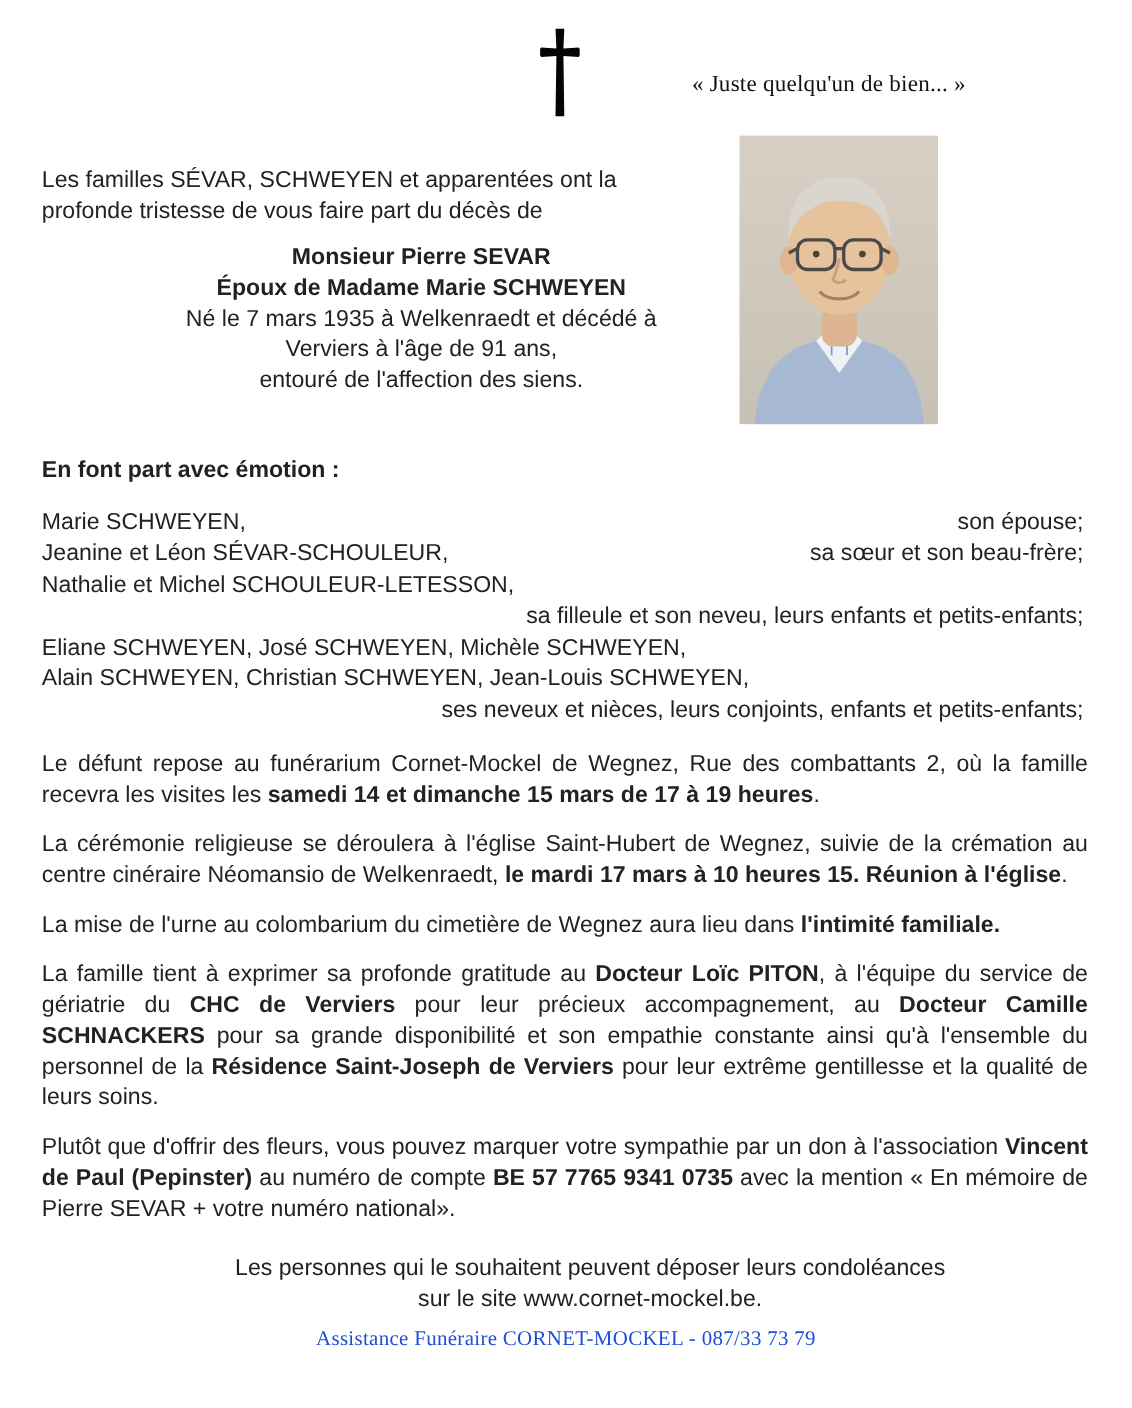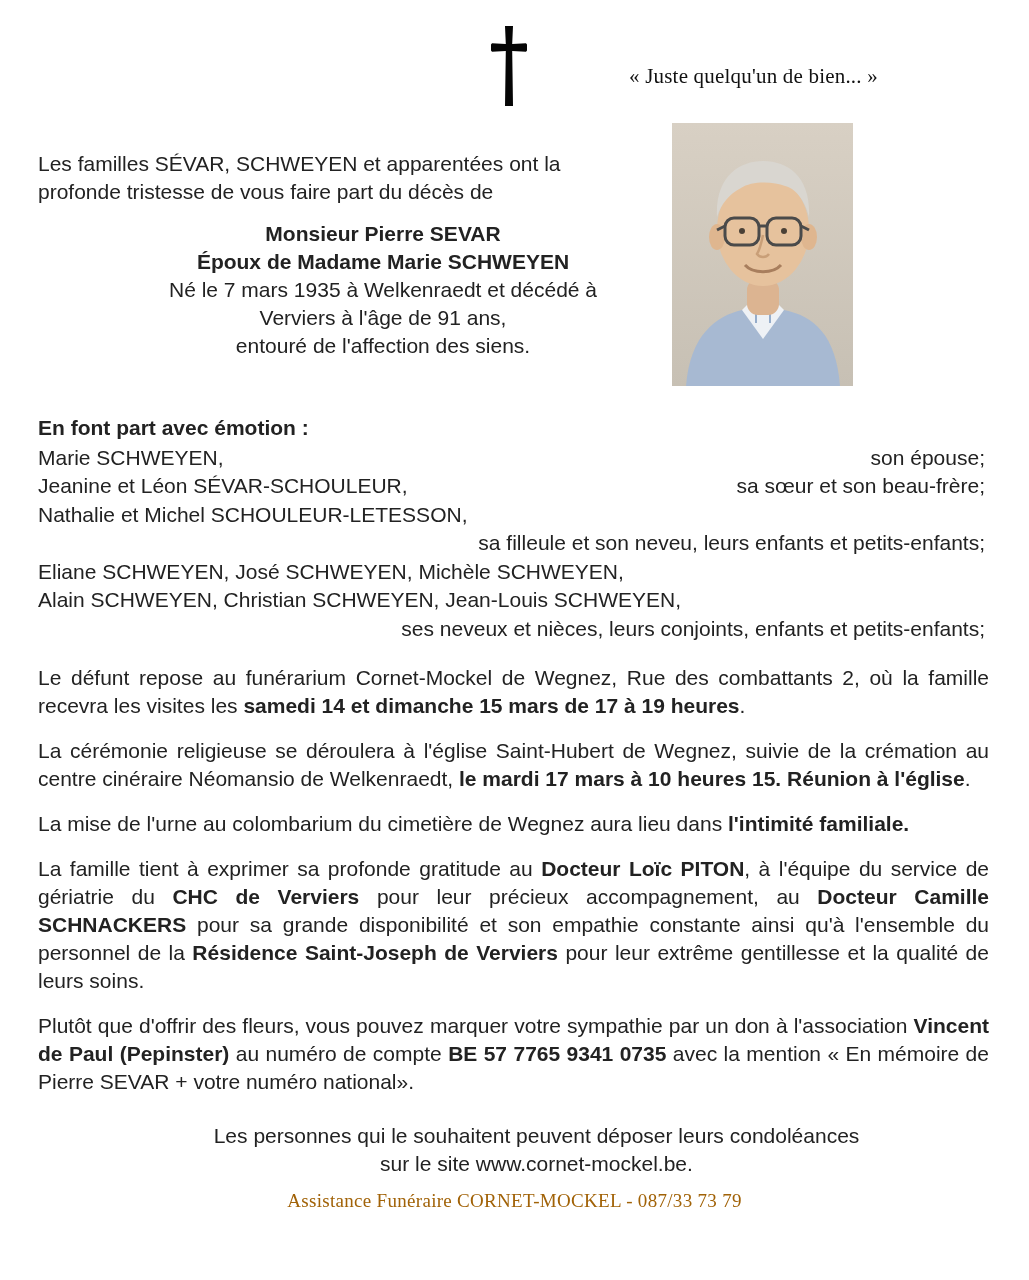--- a/index.html
+++ b/index.html
@@ -27,34 +27,34 @@
   }
 
   
   .intro-block { padding:32px 12px 0 38px; font-size:21px; line-height:28px; }
   .intro { max-width:600px; }
   .center-block { width:690px; text-align:center; margin-top:14px; }
   .bold { font-weight:700; }
 
   
   .family { padding:54px 44px 0 38px; font-size:21px; line-height:28.5px; }
-  .family-heading { margin-bottom:1px; }
+  .family-heading { margin-bottom:18px; }
   .fam-row { display:flex; justify-content:space-between;align-items:flex-end; }
   .fam-rel { margin-left:auto; text-align:right; }
 
   
   .paras { padding:4px 40px 0 38px; font-size:21px; line-height:28px; }
   .para { text-align:justify; margin-top:17px; }
 
   
   .condolences { margin-top:26px; text-align:center; font-size:21px; line-height:28px;padding-left:44px; }
   .footer {
     margin-top:12px; text-align:center;
     font-family:"Liberation Serif","DejaVu Serif",serif;
-    font-size:19px; color:#a16207; letter-spacing:0.3px;
+    font-size:19px; color:#1d4ed8; letter-spacing:0.3px;
   }
 </style>
 </head>
 <body>
 
 <div class="page">
 
   <header class="header">
     <div class="cross">
       <svg viewBox="0 0 40 80" width="40" height="80" aria-hidden="true">

